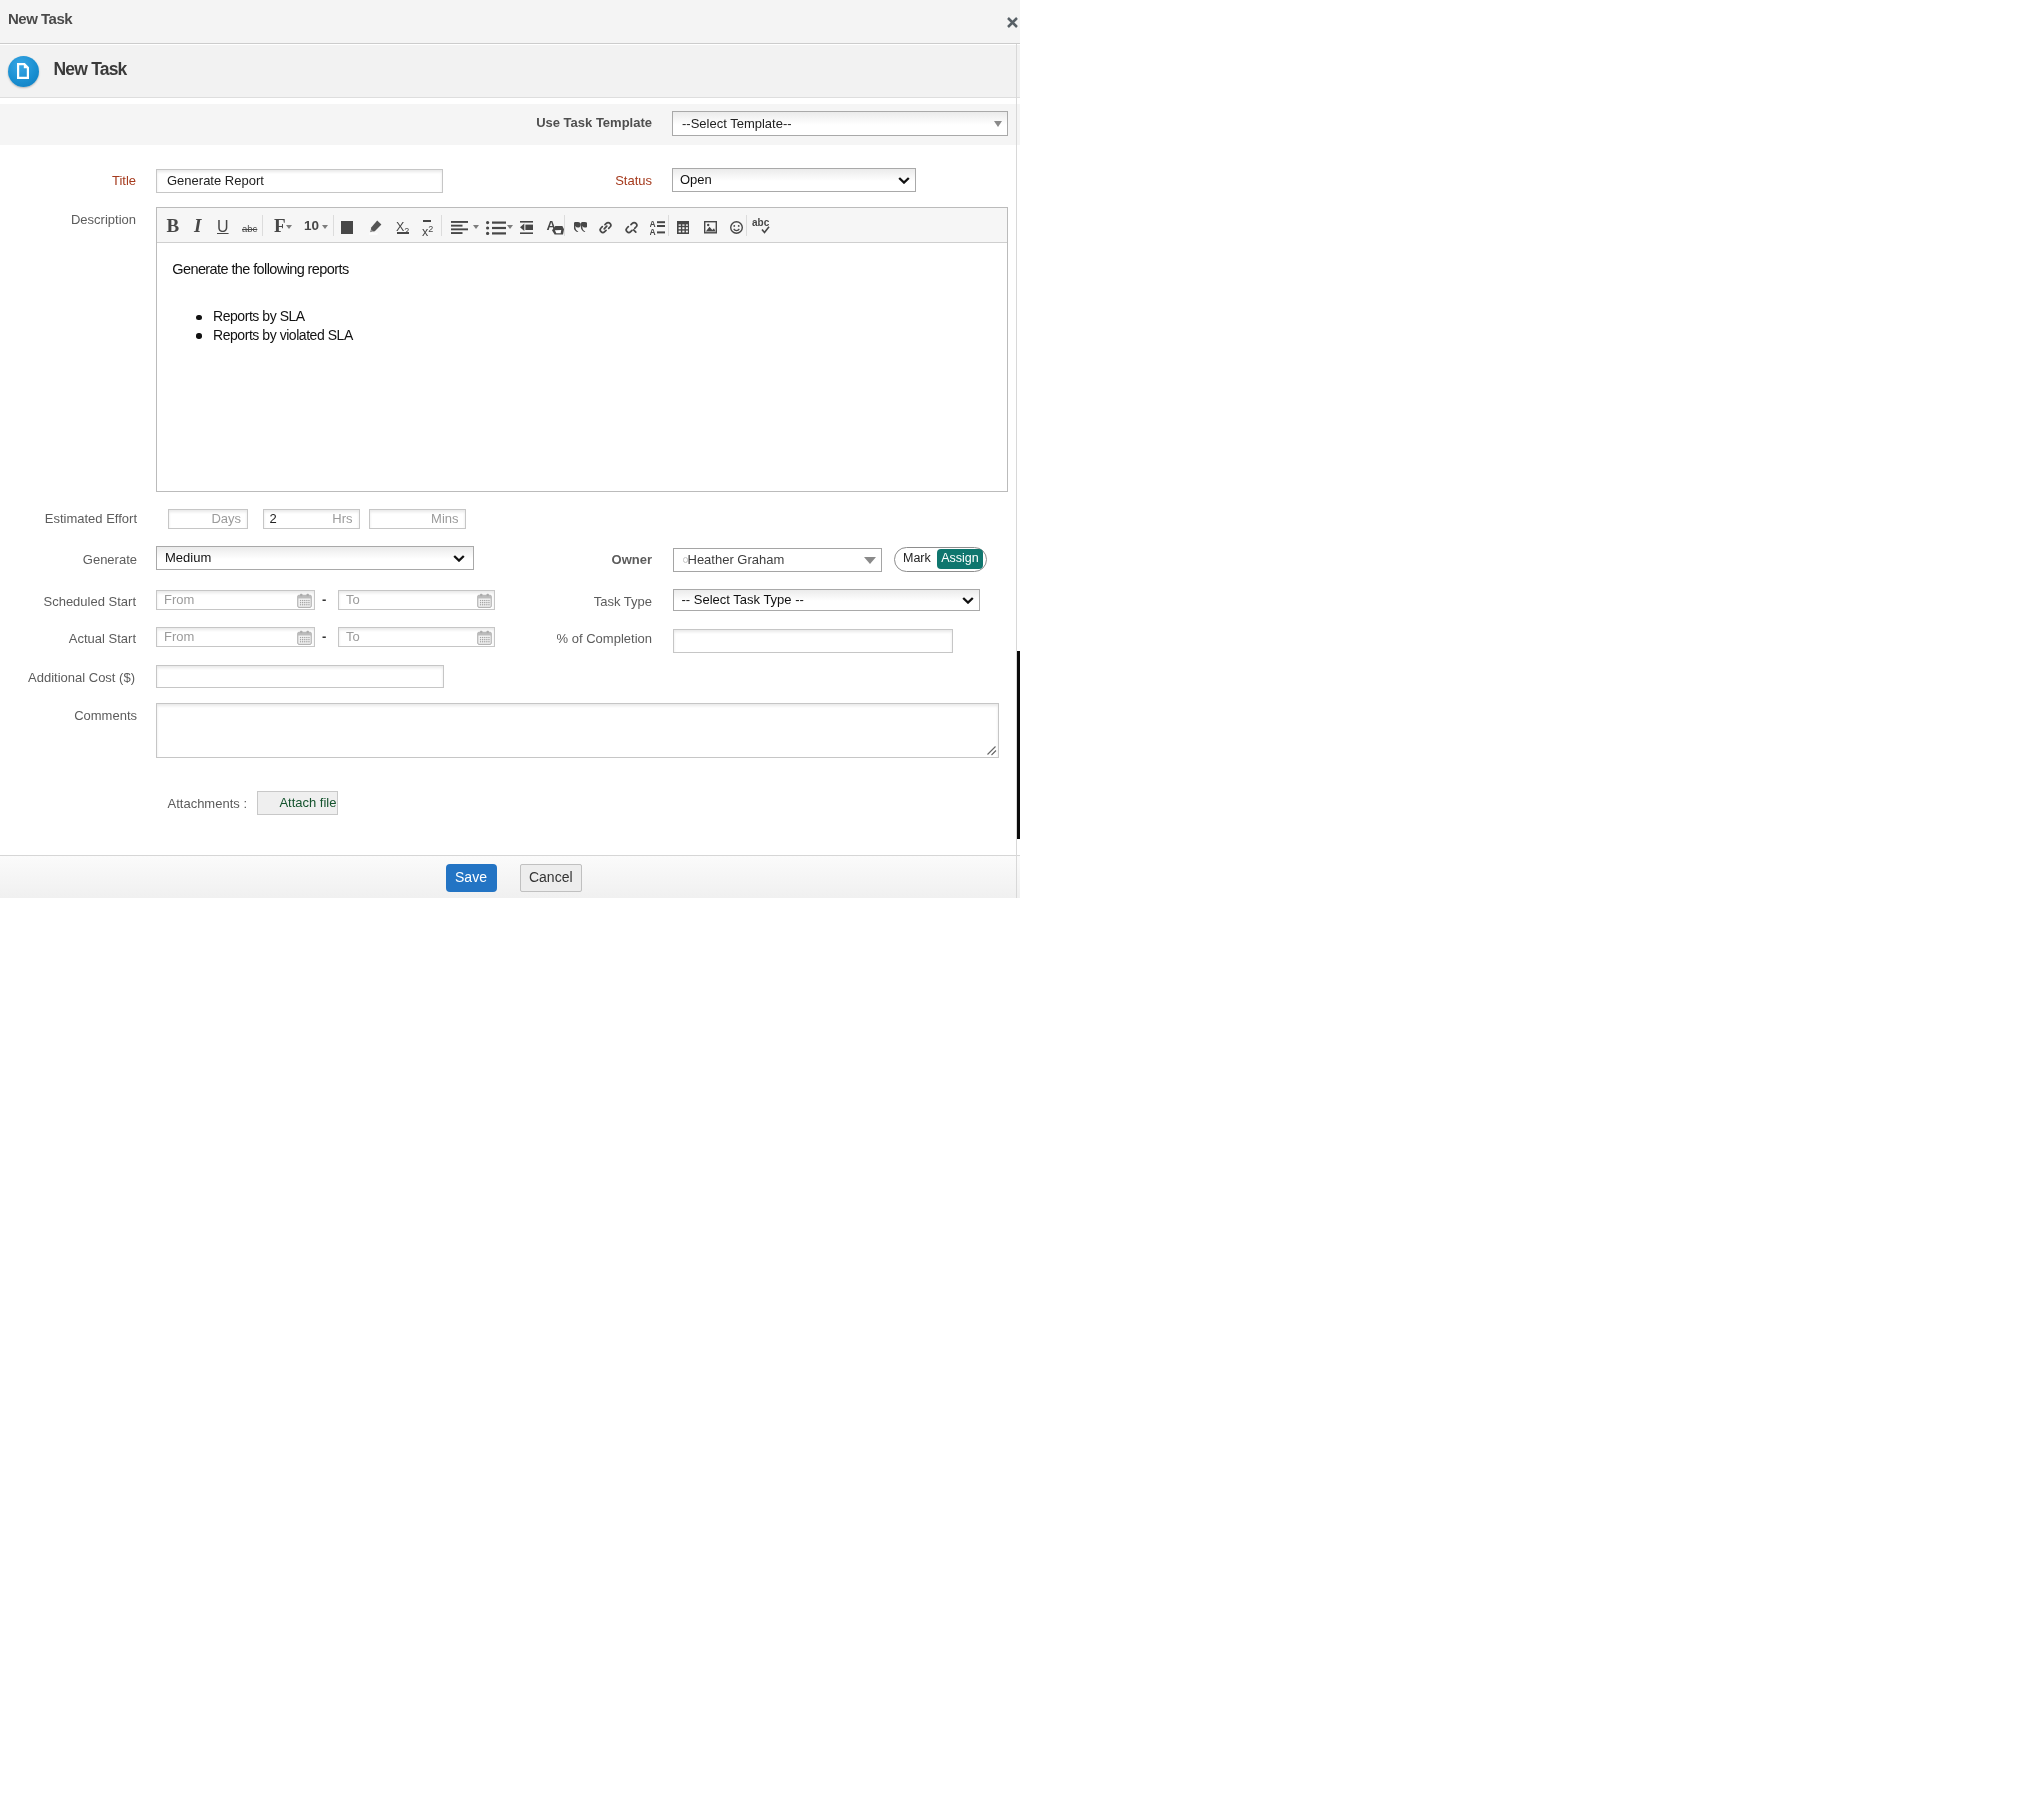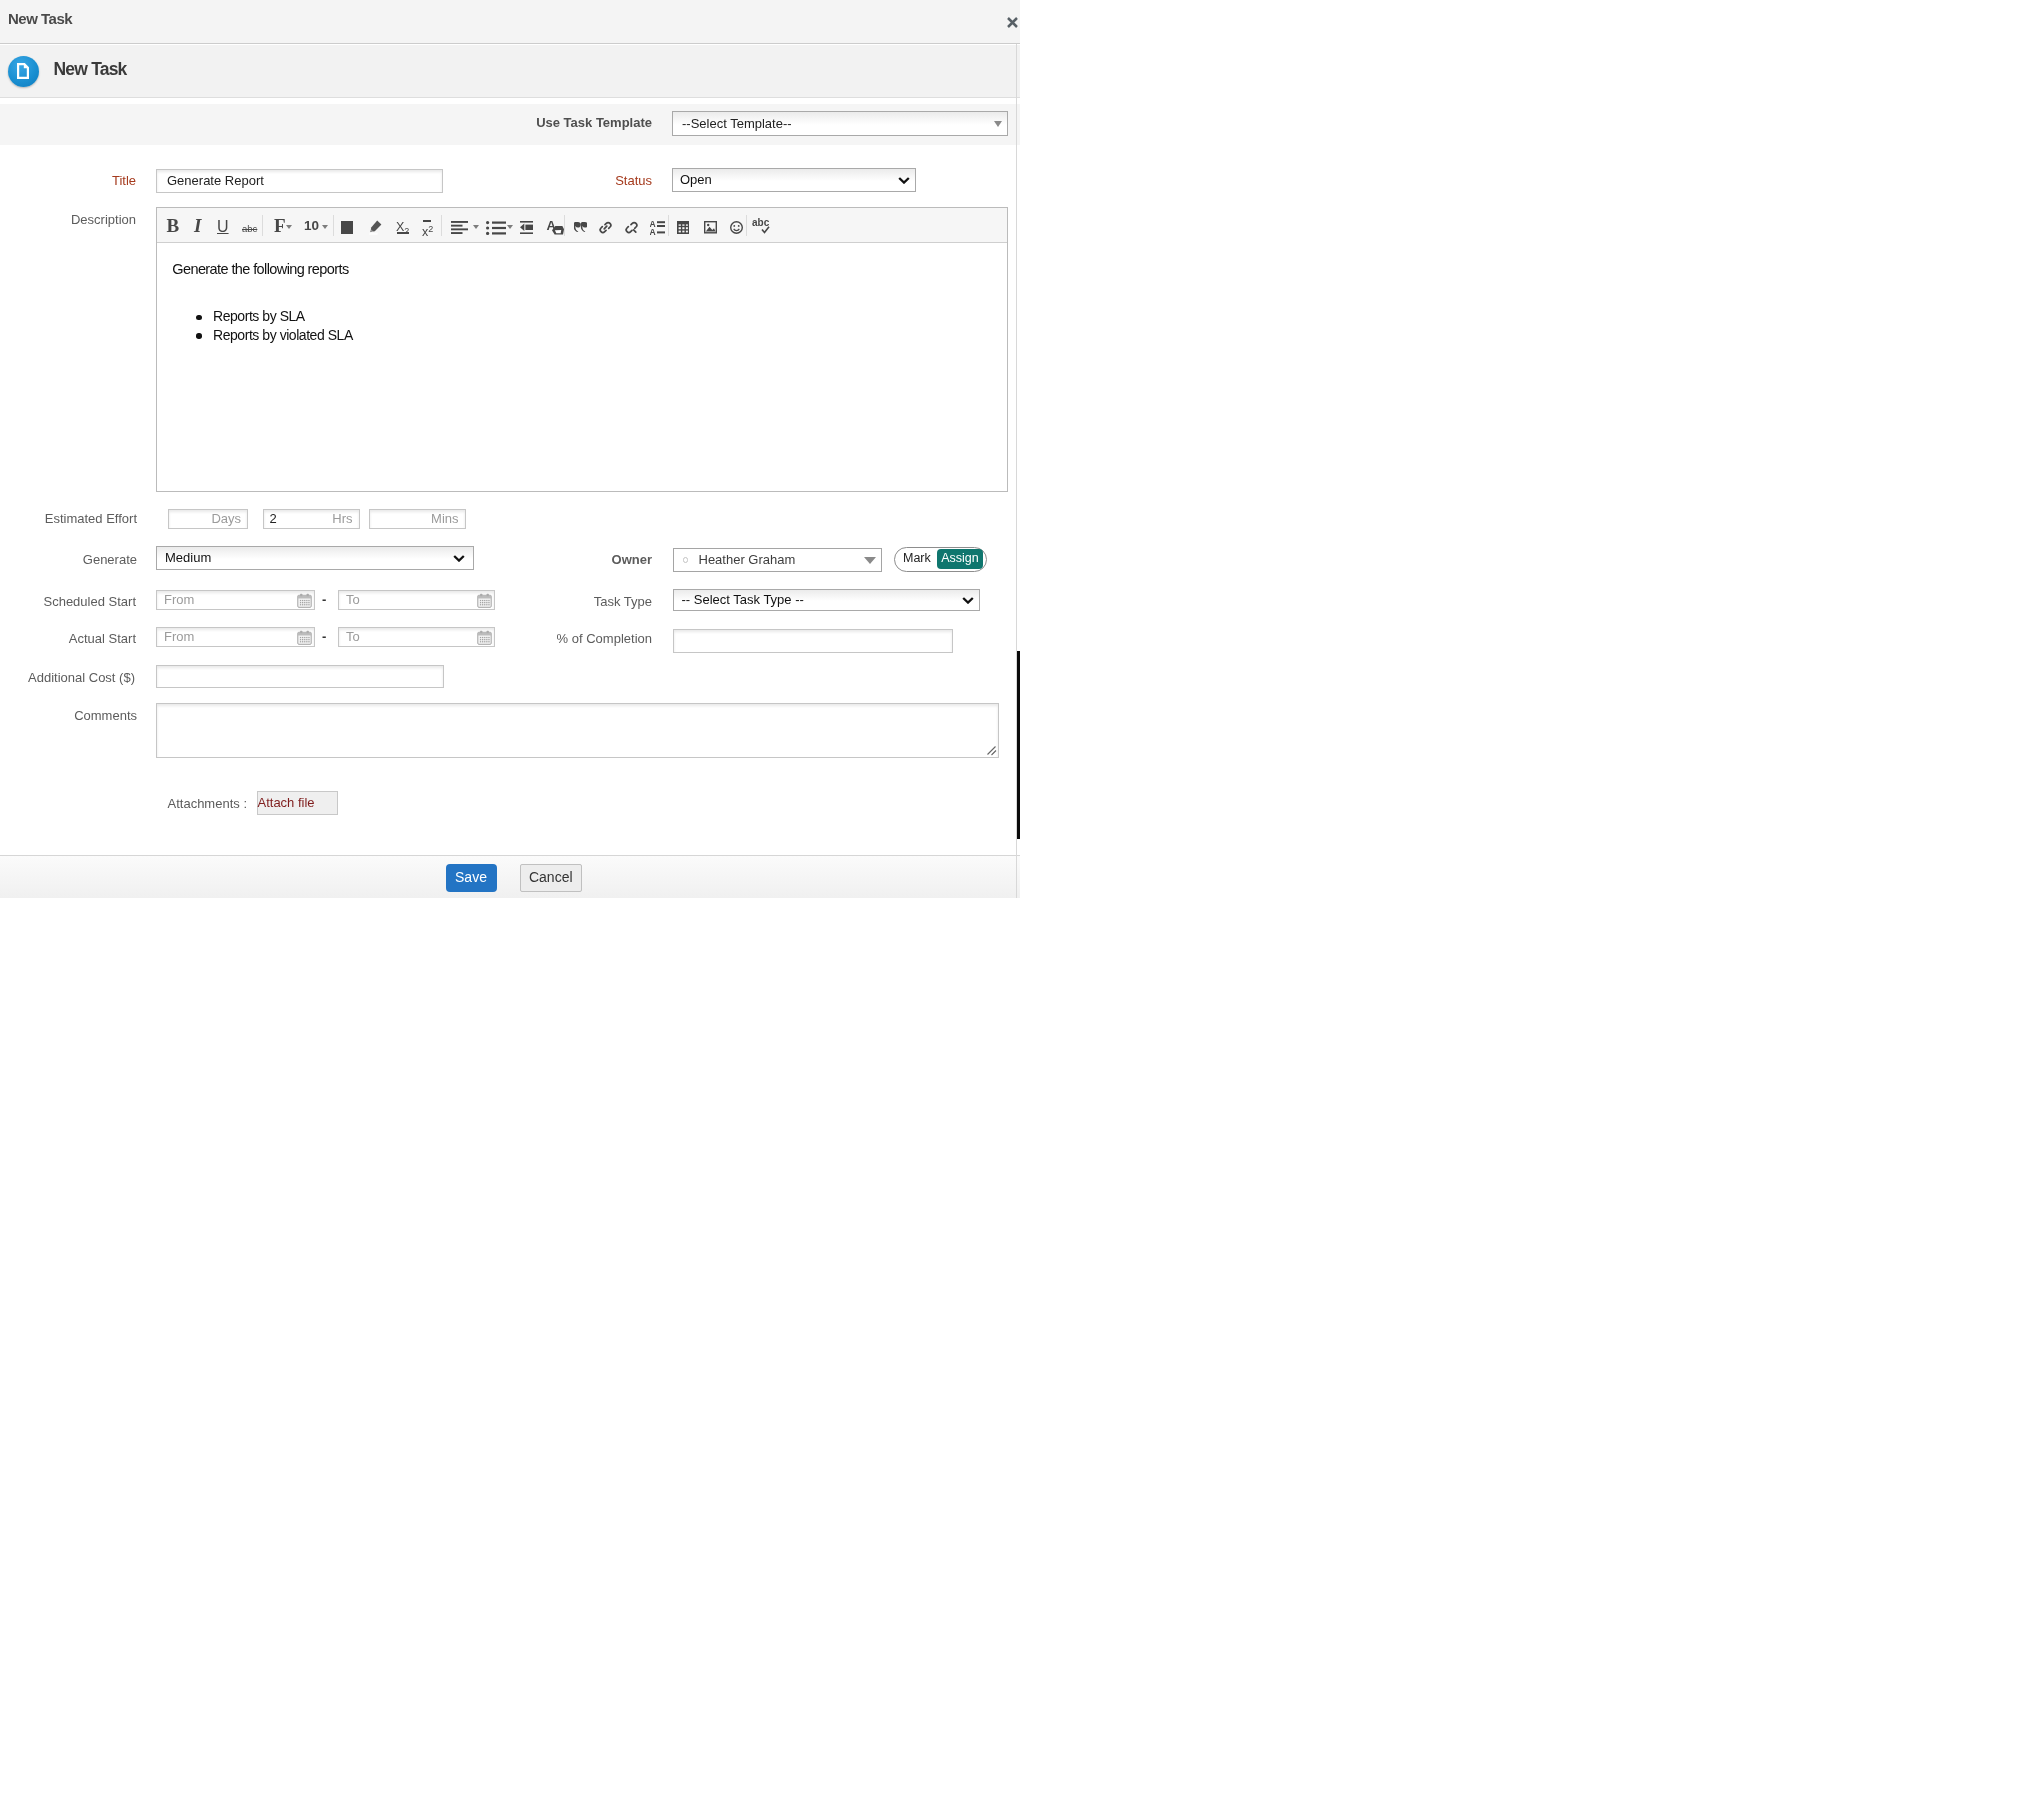--- a/index.html
+++ b/index.html
@@ -191,21 +191,21 @@
 <div class="lbl" style="left:37px;top:551.5px;width:100px;">Generate</div>
 <div class="sel" style="left:156px;top:546px;width:317.5px;height:24px;">
   <div class="abs" style="left:8px;top:0;line-height:22px;">Medium</div>
   <svg class="abs" style="right:8px;top:8px;" width="12" height="7" viewBox="0 0 12 7">
       <path d="M1.2 1 L6 5.6 L10.8 1" stroke="#111" stroke-width="2.3" fill="none"></path>
     </svg>
 </div>
 <div class="lbl" style="left:552px;top:551.5px;width:100px;font-weight:bold;">Owner</div>
 <div class="abs" style="left:672.5px;top:548px;width:209px;height:24px;background:#fff;border:1px solid #a5a5a5;">
   <div class="abs" style="left:9px;top:8px;width:5.5px;height:5.5px;border-radius:50%;border:1.3px solid #c4c4c4;"></div>
-  <div class="abs" style="left:25px;top:0;font-size:13px;color:#3d3d3d;line-height:22px;">Heather Graham</div>
+  <div class="abs" style="left:14px;top:0;font-size:13px;color:#3d3d3d;line-height:22px;">Heather Graham</div>
   <svg class="abs" style="right:4.5px;top:8px;" width="12" height="7" viewBox="0 0 12 7">
       <path d="M0 0 h12 l-6 7 z" fill="#8a8a8a"></path>
     </svg>
 </div>
 <div class="abs" style="left:894px;top:547px;width:93px;height:25px;border:1.5px solid #8d8d8d;border-radius:12.5px;background:#fff;">
   <div class="abs" style="left:8px;top:0;font-size:12.5px;color:#222;line-height:21px;">Mark</div>
   <div class="abs" style="left:42px;top:1px;width:46px;height:20px;background:#0f766e;border-radius:4px;">
     <div style="text-align:center;font-size:12.5px;color:#fff;line-height:19.5px;">Assign</div>
   </div>
 </div>
@@ -334,21 +334,21 @@
 
 <div class="lbl" style="left:37px;top:707.5px;width:100px;">Comments</div>
 <div class="inp" style="left:156px;top:703px;width:842.5px;height:55px;">
   <svg class="abs" style="right:1px;bottom:1px;" width="11" height="11" viewBox="0 0 11 11">
       <path d="M1.5 9.5 L9.5 1.5 M5.5 10 L10 5.5" stroke="#666" stroke-width="1.1" fill="none"></path>
     </svg>
 </div>
 
 <div class="abs lbl" style="left:142px;top:795.5px;width:105px;">Attachments :</div>
 <div class="abs" style="left:256.5px;top:791px;width:81px;height:24px;background:#efefef;border:1px solid #c8c8c8;">
-  <div style="text-align:left;font-size:13px;color:#7f1d1d;line-height:22px;">Attach file</div>
+  <div style="text-align:right;font-size:13px;color:#14532d;line-height:22px;">Attach file</div>
 </div>
 
 <div class="abs" style="left:0;top:855px;width:1020px;height:43px;background:linear-gradient(#fbfbfb,#f0f0f0);border-top:1px solid #d6d6d6;"></div>
 <div class="abs" style="left:445.5px;top:864px;width:51px;height:27.5px;background:#2374c4;border-radius:4px;">
   <div style="text-align:center;font-size:14px;color:#fff;line-height:27px;">Save</div>
 </div>
 <div class="abs" style="left:520px;top:864px;width:61.5px;height:27.5px;background:#ededed;border:1px solid #c0c0c0;border-radius:2px;">
   <div style="text-align:center;font-size:14px;color:#333;line-height:25px;">Cancel</div>
 </div>
 

